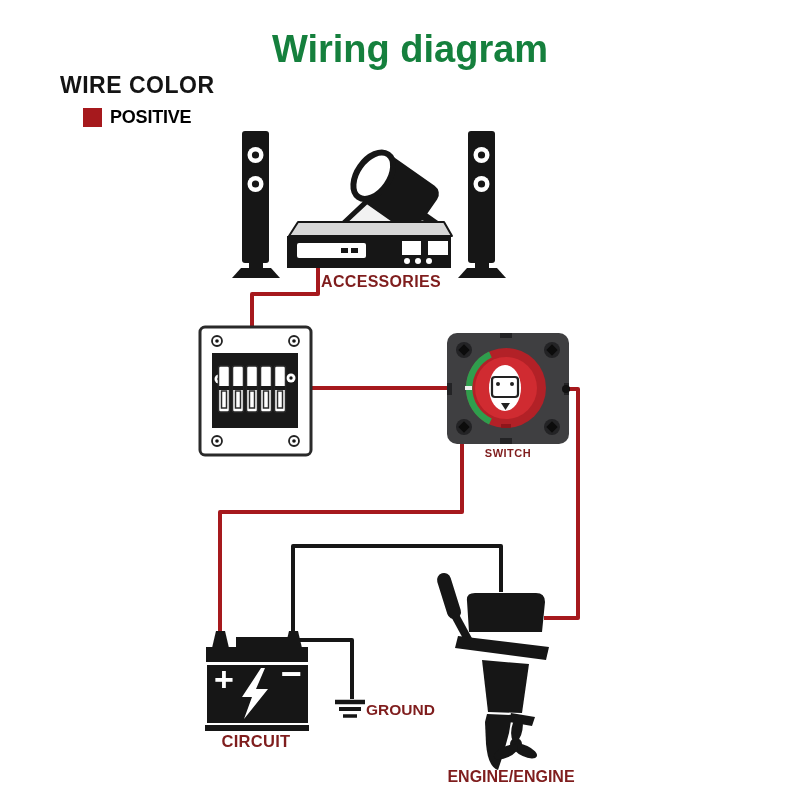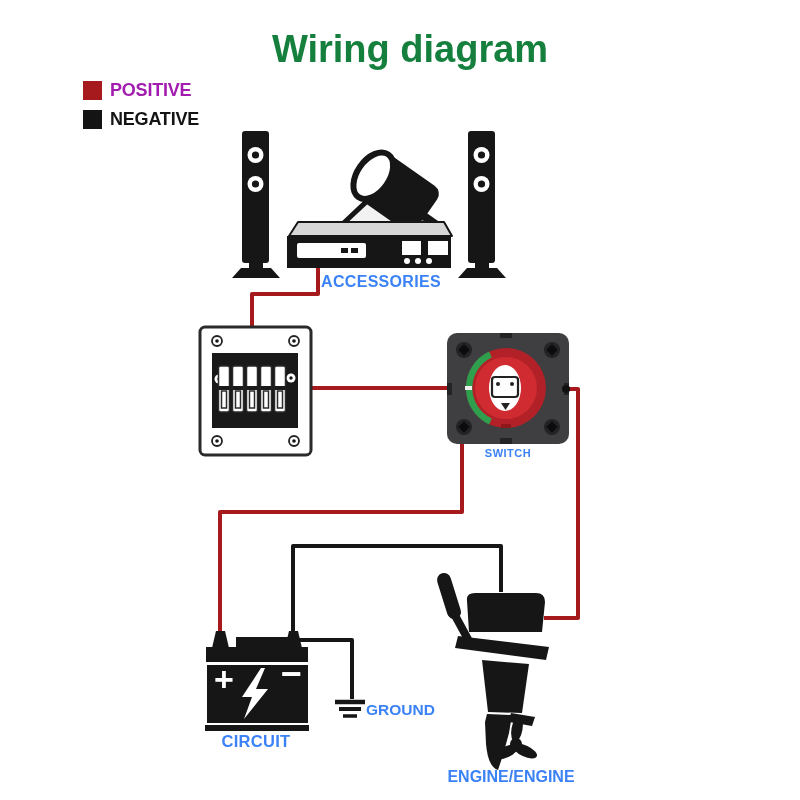--- a/index.html
+++ b/index.html
@@ -1,21 +1,21 @@
 <!DOCTYPE html>
 <html><head>
 <meta charset="utf-8">
 <style>
   html,body{margin:0;padding:0;background:#ffffff;}
   .stage{
     position:relative;width:800px;height:800px;background:#ffffff;
     font-family:"Liberation Sans","DejaVu Sans",sans-serif;overflow:hidden;
   }
   .stage svg{position:absolute;left:0;top:0;}
-  .lbl{position:absolute;font-weight:bold;color:#3b82f6;white-space:nowrap;line-height:1;}
+  .lbl{position:absolute;font-weight:bold;color:#7f1d1d;white-space:nowrap;line-height:1;}
   .centered{transform:translateX(-50%);text-align:center;}
   .title{font-size:38px;letter-spacing:0;color:#15803d;}
   .legend{position:absolute;left:60px;top:72px;}
   .legend-title{font-size:23px;font-weight:bold;color:#141414;letter-spacing:.5px;}
   .legend-row{display:flex;align-items:center;margin:8px 0 0 23px;}
   .swatch{width:19px;height:19px;display:inline-block;margin-right:8px;flex:0 0 auto;}
   .legend-label{font-size:18px;font-weight:bold;letter-spacing:-.2px;}
   .accessories-lbl{font-size:16px;letter-spacing:.3px;}
   .breaker-lbl{font-size:15.5px;line-height:1.08;}
   .switch-lbl{font-size:11px;letter-spacing:.5px;}
@@ -195,27 +195,24 @@
         <ellipse cx="517" cy="729" rx="5.5" ry="13" transform="rotate(10 517 729)"></ellipse>
         <ellipse cx="525" cy="751" rx="5.5" ry="13" transform="rotate(115 525 751)"></ellipse>
         <ellipse cx="506" cy="752" rx="5.5" ry="13" transform="rotate(-115 506 752)"></ellipse>
       </g>
     </g>
   </svg>
 
   <div class="lbl title centered" style="left:410px;top:30px;">Wiring diagram</div>
 
   <div class="legend">
+    <div class="legend-title">WIRE COLOR</div>
     <div class="legend-row">
       <span class="swatch" style="background-color: rgb(166, 25, 29);"></span>
-      <span class="legend-label" style="color: #a21caf;">POSITIVE</span>
-    </div>
-    <div class="legend-row">
-      <span class="swatch" style="background-color: rgb(20, 20, 20);"></span>
-      <span class="legend-label" style="color: rgb(20, 20, 20);">NEGATIVE</span>
+      <span class="legend-label" style="color: #000000;">POSITIVE</span>
     </div>
   </div>
 
   <div class="lbl accessories-lbl centered" style="left:381px;top:274px;">ACCESSORIES</div>
 
 
   <div class="lbl switch-lbl centered" style="left:508px;top:448px;">SWITCH</div>
 
   <div class="lbl battery-lbl centered" style="left:256px;top:733px;">CIRCUIT</div>
 

